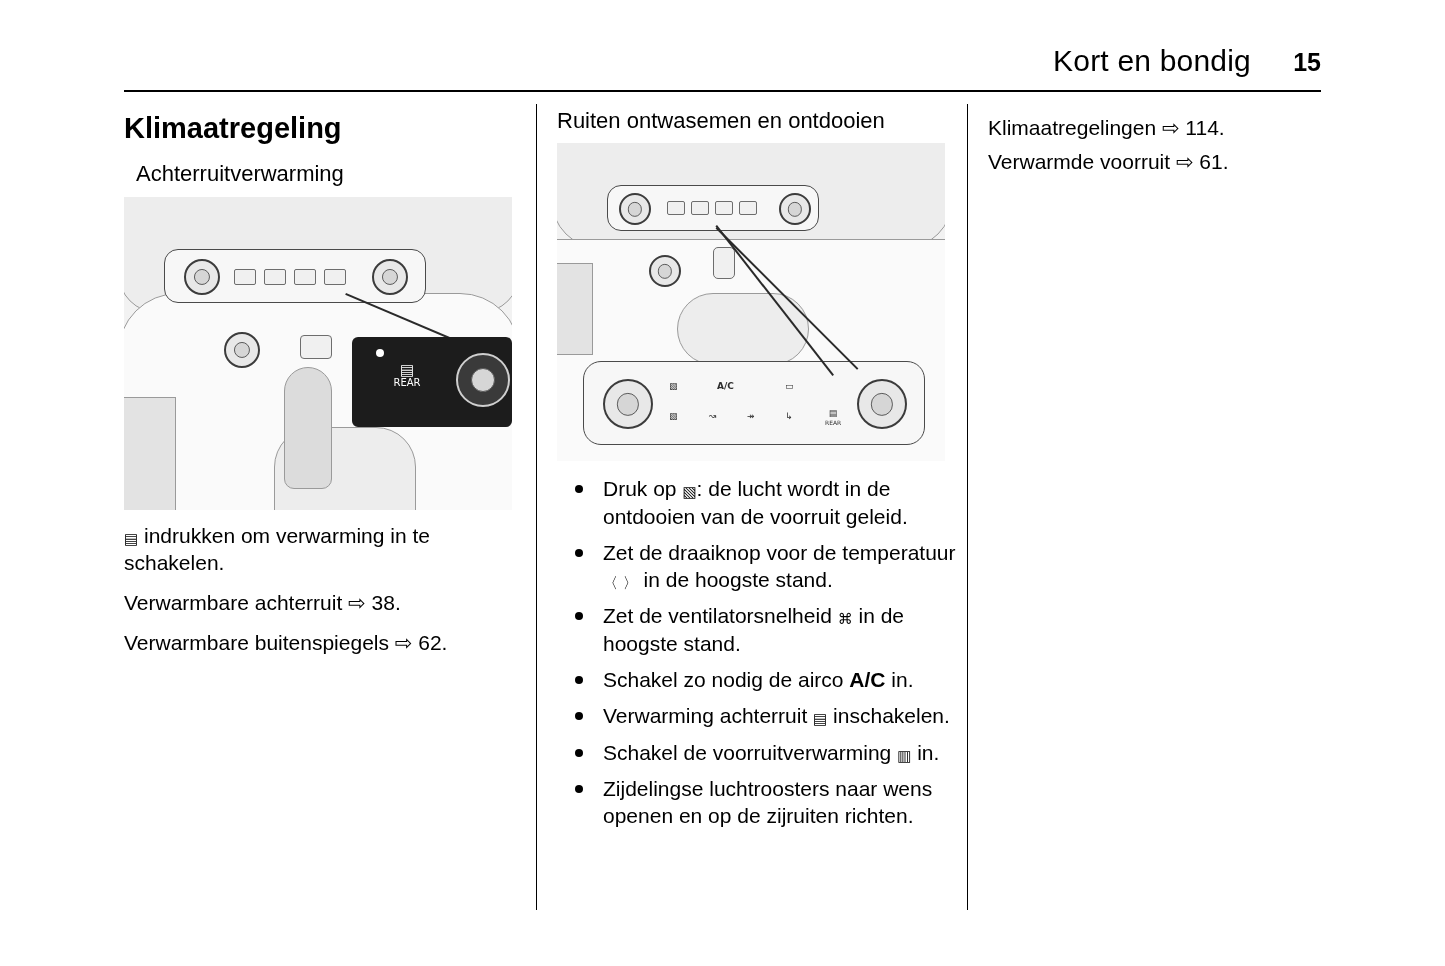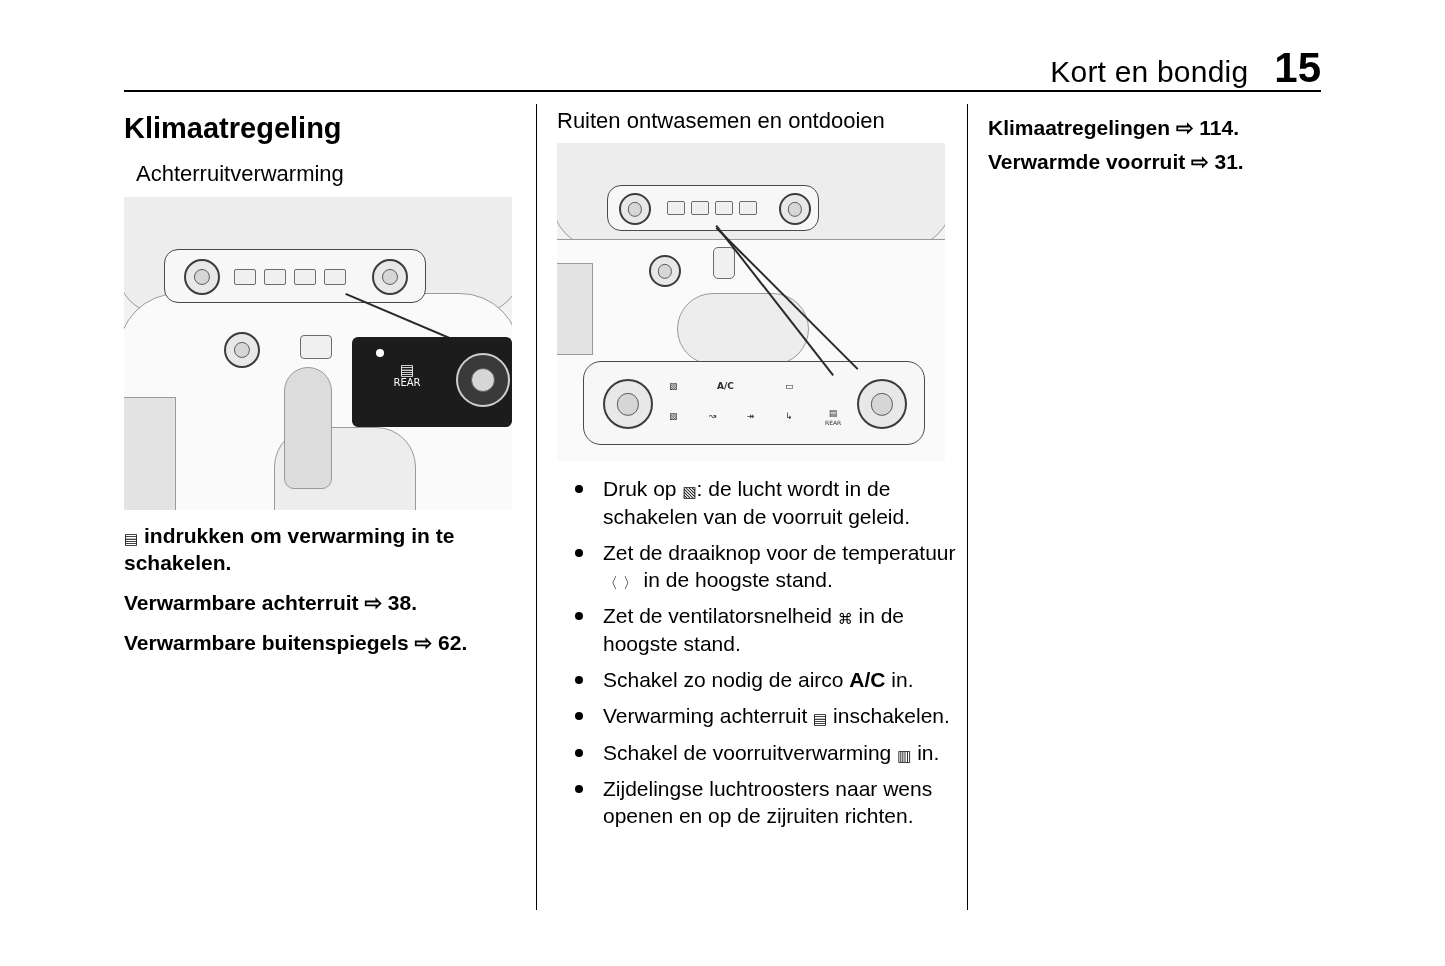--- a/index.html
+++ b/index.html
@@ -31,21 +31,21 @@
     display: flex;
     align-items: baseline;
     justify-content: flex-end;
   }
   .header-title {
     font-size: 30px;
     letter-spacing: 0.2px;
     color: #000;
   }
   .header-pagenum {
-    font-size: 42px;
+    font-size: 25px;
     font-weight: bold;
     margin-left: 26px;
     min-width: 44px;
     text-align: right;
   }
   .header-rule {
     position: absolute;
     top: 90px;
     left: 124px;
     width: 1197px;
@@ -95,21 +95,20 @@
   h2.col2-title {
     font-size: 22px;
     font-weight: normal;
     margin: 4px 0 10px 0;
     line-height: 1.15;
   }
   p.body {
     font-size: 21px;
     line-height: 1.32;
     margin: 0 0 12px 0;
-    font-weight: bold;
   }
   .col3 p.body { margin-bottom: 6px; }
 
   
   .figure {
     background: #f2f2f2;
     position: relative;
     overflow: hidden;
     border: 0;
   }
@@ -306,21 +305,21 @@
         <div class="glyph" style="left:190px; top:268px;">↠</div>
         <div class="glyph" style="left:228px; top:268px;">↳</div>
         <div class="glyph" style="left:268px; top:266px; text-align:center; line-height:1;">▤<br><span style="font-size:6px;">REAR</span></div>
 
         <div class="callout-line" style="left:160px; top:82px; width:190px; transform: rotate(52deg); height:1.5px;"></div>
         <div class="callout-line" style="left:160px; top:84px; width:200px; transform: rotate(45deg); height:1.5px;"></div>
       </div>
 
       <ul class="bullets">
         <li>
-          <span>Druk op </span><span class="sym-small">▧</span><span>: de lucht wordt in de schakelen van de voorruit geleid.</span>
+          <span>Druk op </span><span class="sym-small">▧</span><span>: de lucht wordt in de ontdooien van de voorruit geleid.</span>
         </li>
         <li>
           <span>Zet de draaiknop voor de temperatuur </span><span class="sym-small">〈 〉</span><span> in de hoogste stand.</span>
         </li>
         <li>
           <span>Zet de ventilatorsnelheid </span><span class="sym-small">⌘</span><span> in de hoogste stand.</span>
         </li>
         <li>
           <span>Schakel zo nodig de airco </span><span class="bold">A/C</span><span> in.</span>
         </li>
@@ -331,17 +330,17 @@
           <span>Schakel de voorruitverwarming </span><span class="sym-small">▥</span><span> in.</span>
         </li>
         <li>
           <span>Zijdelingse luchtroosters naar wens openen en op de zijruiten richten.</span>
         </li>
       </ul>
     </div>
 
     <div class="col col-3 col3">
       <p class="body" style="margin-top:10px;">Klimaatregelingen ⇨ 114.</p>
-      <p class="body">Verwarmde voorruit ⇨ 31.</p>
+      <p class="body">Verwarmde voorruit ⇨ 61.</p>
     </div>
 
   </div>
 </div>
 
 </body></html>

